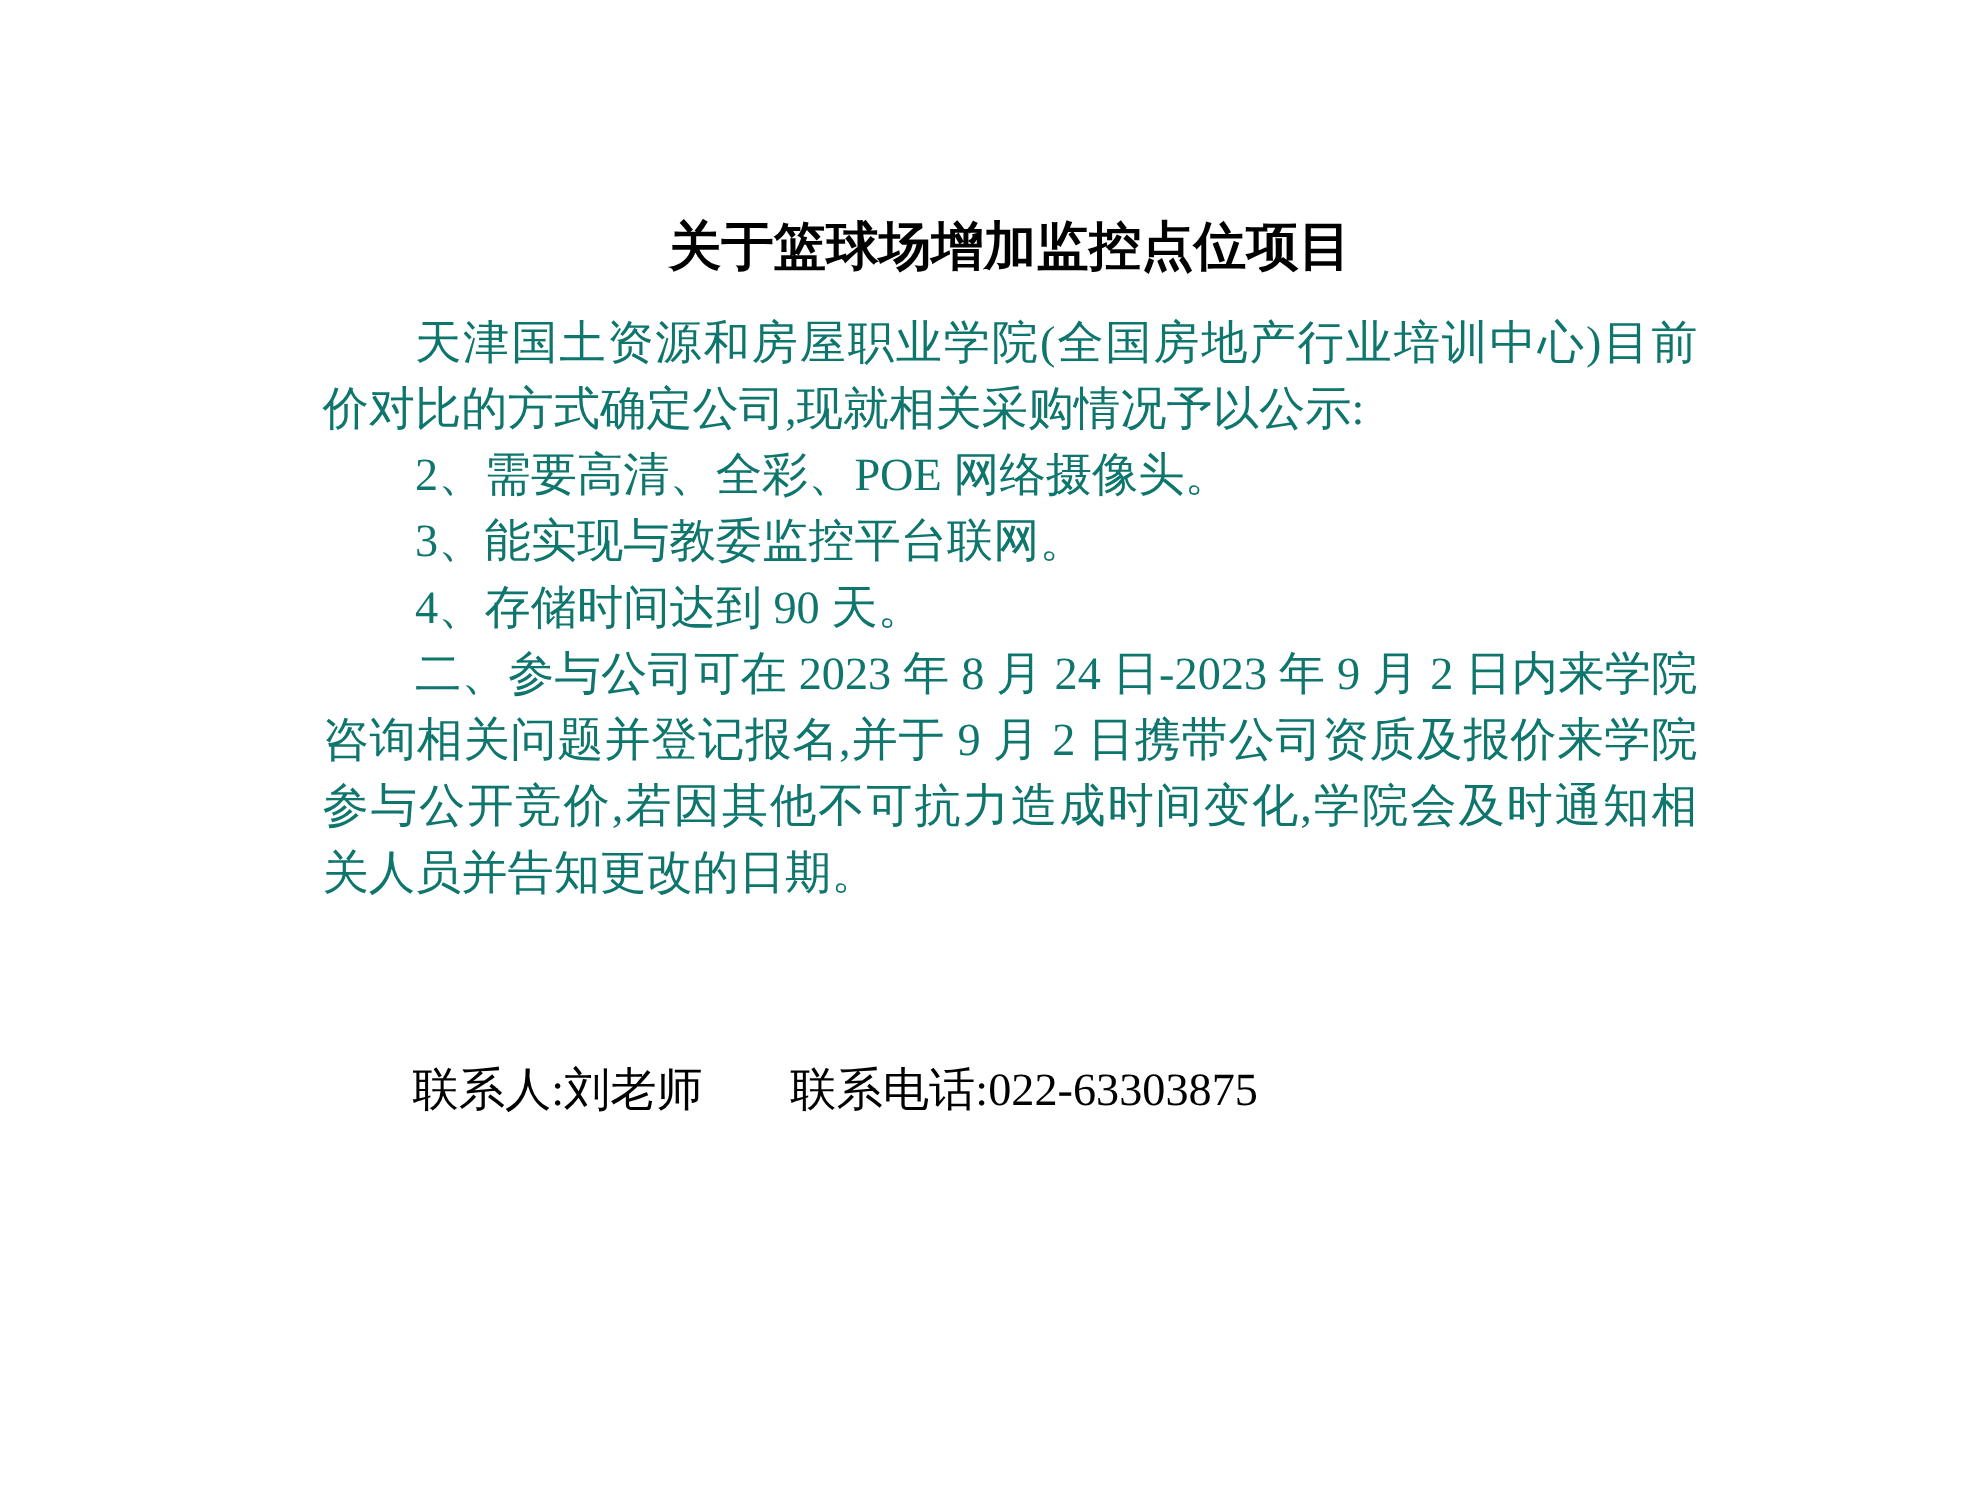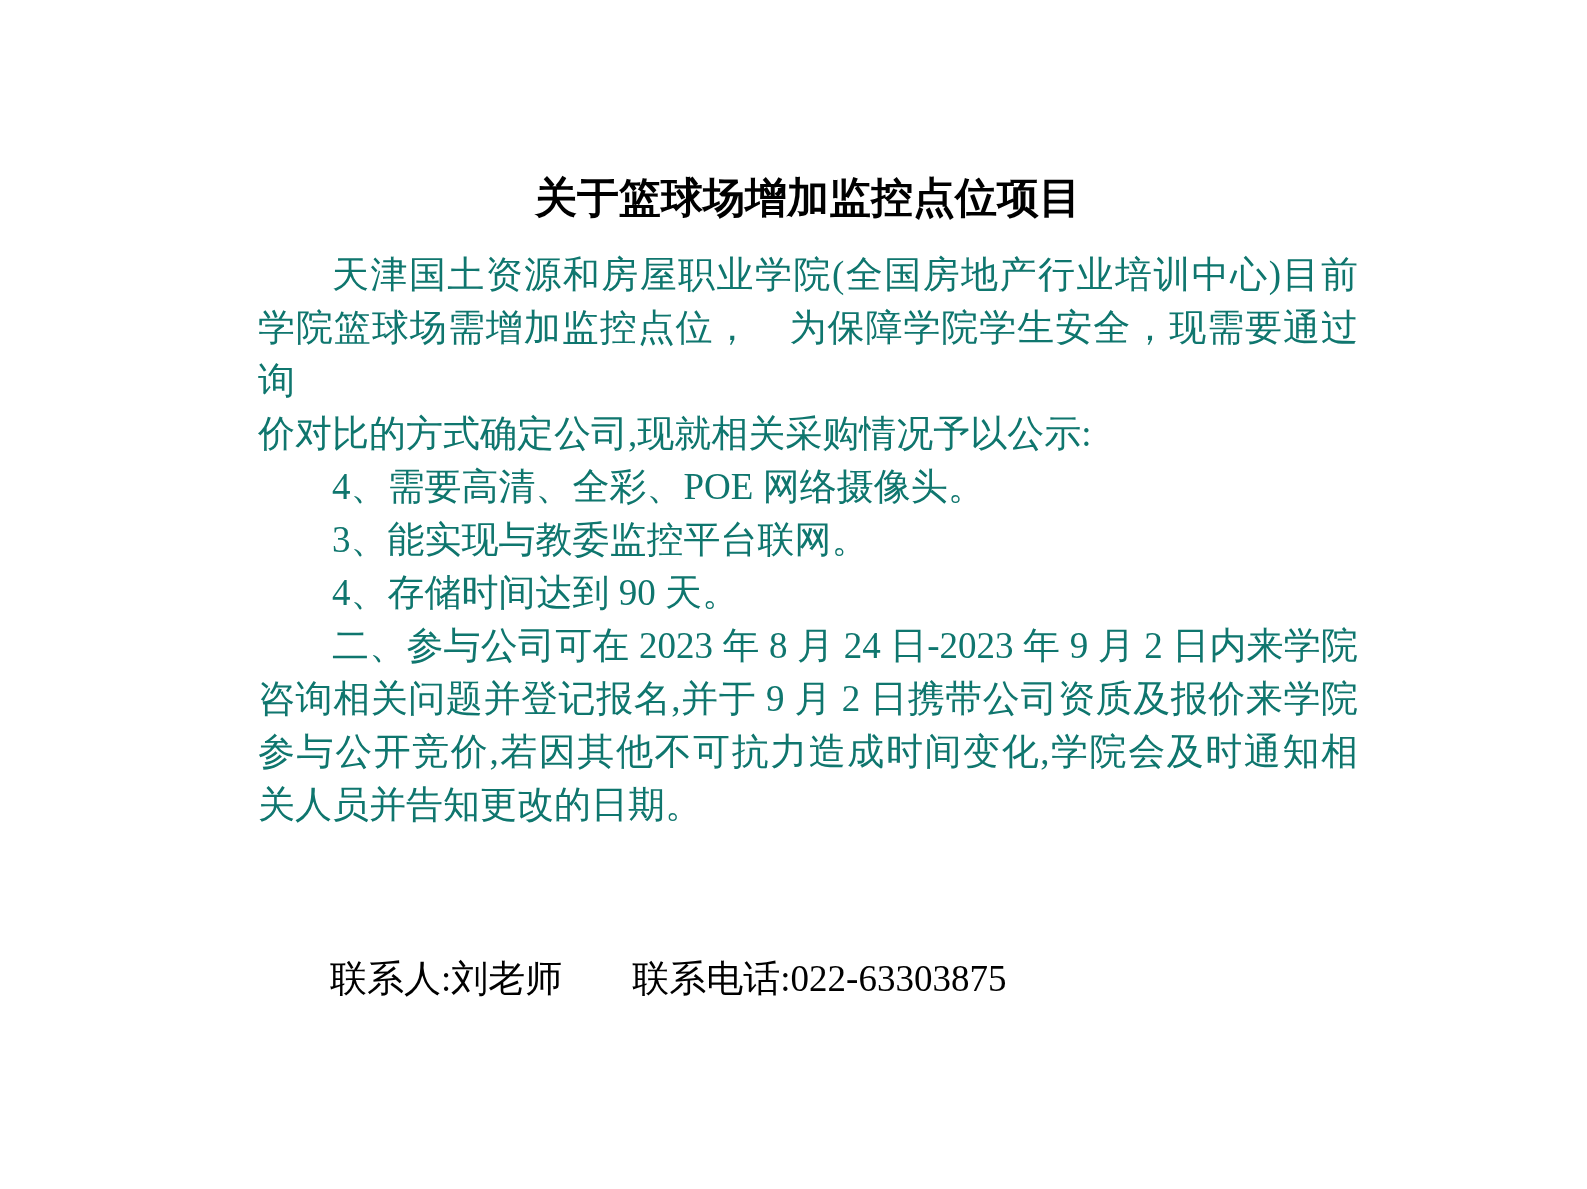--- a/index.html
+++ b/index.html
@@ -50,24 +50,23 @@
 </style>
 </head>
 <body>
 
 <div class="page">
   <div class="content">
 
     <h1 class="title">关于篮球场增加监控点位项目</h1>
 
     <div class="line indent jlast">天津国土资源和房屋职业学院(全国房地产行业培训中心)目前</div>
-    <div class="line jlast">学院篮球场需增加监控点位，　为保障学院学生安全，现需要通过询</div>
     <div class="line">价对比的方式确定公司,现就相关采购情况予以公示:</div>
 
-    <div class="line indent">4、需要高清、全彩、POE 网络摄像头。</div>
+    <div class="line indent">2、需要高清、全彩、POE 网络摄像头。</div>
     <div class="line indent">3、能实现与教委监控平台联网。</div>
     <div class="line indent">4、存储时间达到 90 天。</div>
 
     <div class="line indent jlast">二、参与公司可在 2023 年 8 月 24 日-2023 年 9 月 2 日内来学院</div>
     <div class="line jlast">咨询相关问题并登记报名,并于 9 月 2 日携带公司资质及报价来学院</div>
     <div class="line jlast">参与公开竞价,若因其他不可抗力造成时间变化,学院会及时通知相</div>
     <div class="line">关人员并告知更改的日期。</div>
 
     <div class="contact">
       <span>联系人:刘老师</span><span class="contact-phone">联系电话:022-63303875</span>

